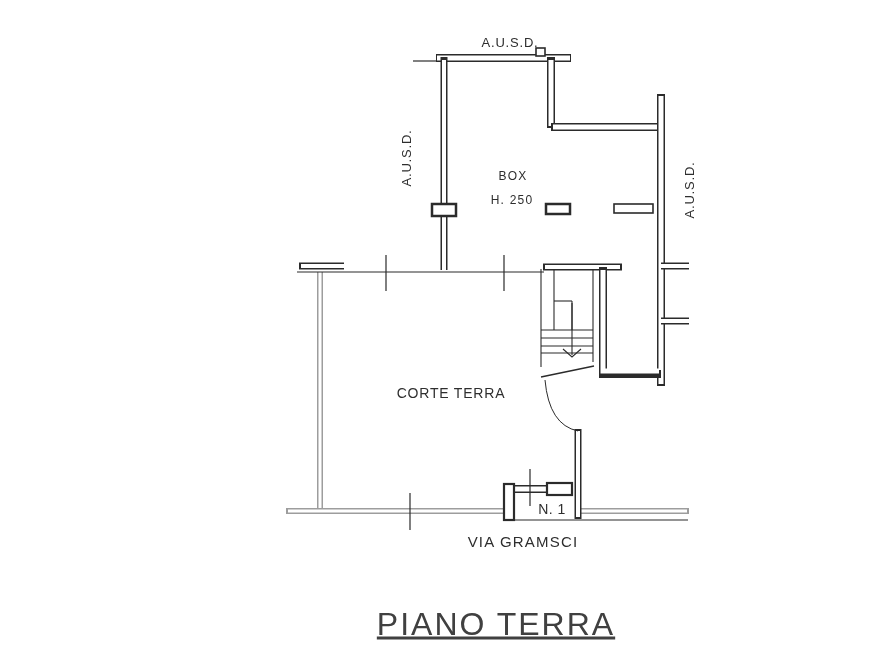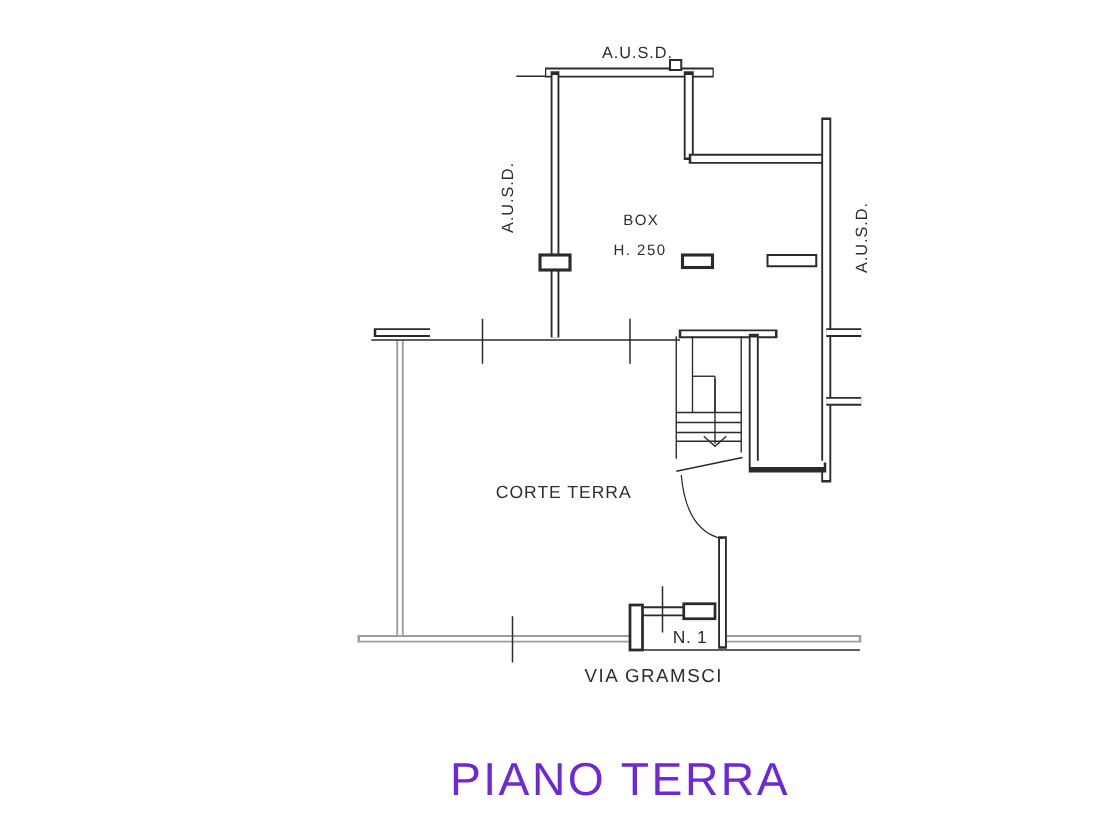--- a/index.html
+++ b/index.html
@@ -18,21 +18,21 @@
     white-space:nowrap;
     transform:translate(-50%,-50%);
     user-select:none;
   }
   .lbl.rot{transform:translate(-50%,-50%) rotate(-90deg);}
   .lbl-ausd{font-size:13px;letter-spacing:0.8px;}
   .lbl-box{font-size:12px;letter-spacing:1.2px;}
   .lbl-corte{font-size:14px;letter-spacing:0.8px;}
   .lbl-n3{font-size:14px;letter-spacing:0.5px;}
   .lbl-via{font-size:15px;letter-spacing:1.2px;}
-  .lbl-title{font-size:37px;letter-spacing:2px;color:#6d28d9;}
+  .lbl-title{font-size:32px;letter-spacing:2px;color:#404040;text-decoration:underline;}
 </style>
 </head>
 <body>
 
 <div id="canvas">
 
   <svg id="plan-svg" width="893" height="670" viewBox="0 0 893 670" fill="none" stroke-linecap="butt" stroke-linejoin="miter">
 
     <g>
 

